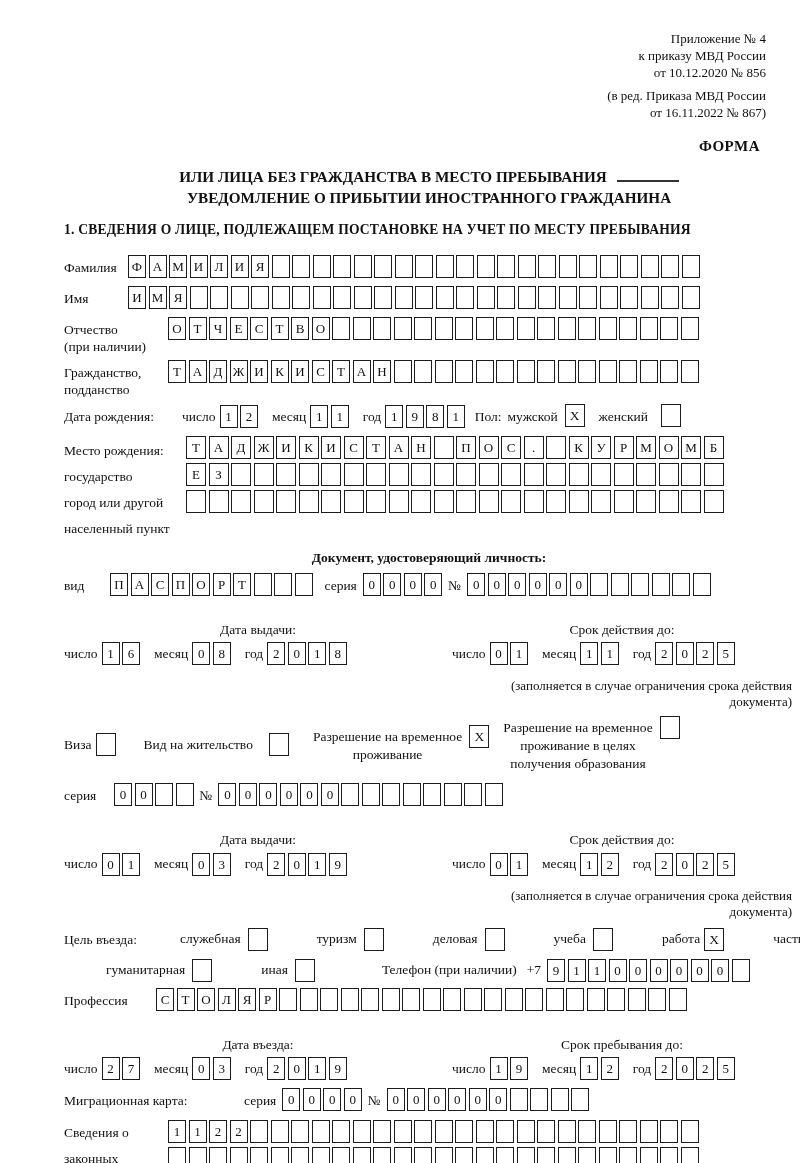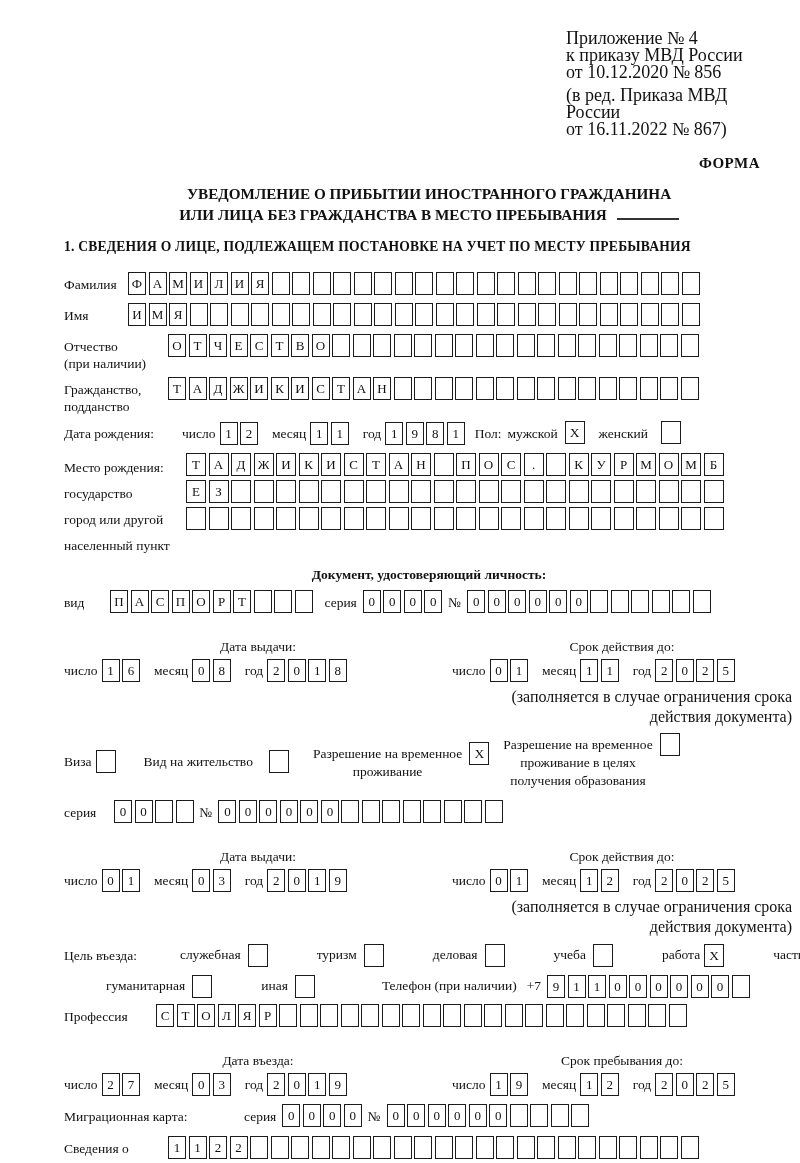--- a/index.html
+++ b/index.html
@@ -6,21 +6,21 @@
   html,body { margin:0; padding:0; }
   body {
     width:800px; height:1163px; overflow:hidden;
     background:#fff; color:#111;
     font-family:"Liberation Serif", "DejaVu Serif", serif;
     font-size:13.5px; line-height:1.25;
   }
   .page { padding:30px 6px 0 64px; }
 
   
-  .ref-block { width:200px; margin-left:auto; margin-right:28px; font-size:18px; }
+  .ref-block { width:200px; margin-left:auto; margin-right:28px; font-size:13px;text-align:right; }
   .ref-block div { line-height:17px; }
   .ref-block .ref-gap { margin-top:6px; }
   .form-label { text-align:right; margin:16px 34px 4px 0; font-weight:bold; font-size:15px; letter-spacing:.5px; }
 
   
   .title { text-align:center; font-weight:bold; font-size:15.2px; margin:10px 0 14px 0; line-height:21px; }
   .title-underline { display:inline-block; width:62px; border-bottom:2px solid #333; height:12px; margin-left:10px; }
   .section-heading { font-weight:bold; font-size:13.6px; margin:14px 0 16px 0; letter-spacing:.2px; }
 
   
@@ -51,21 +51,21 @@
 
   
   .dates-row { display:flex; margin-bottom:4px; }
   .dates-col { display:flex; flex-direction:column; }
   .dates-col.left  { width:388px; }
   .dates-col.right { width:340px; }
   .dates-head { text-align:center; line-height:19px; margin-bottom:2px;margin-top:16px; }
   .dategrp { display:flex; align-items:center; }
   .dategrp .dlbl { margin-right:4px; line-height:26px; }
   .dategrp .gap { width:14px; }
-  .small-note { font-size:16px; margin-top:3px; text-align:right; }
+  .small-note { font-size:13px; margin-top:11px; text-align:right; }
 
   
   .opts { display:flex; align-items:center; margin:6px 0 10px 0; }
   .opt { display:flex; align-items:flex-start; margin-right:14px; }
   .opt .opt-lines { text-align:center; line-height:18px; padding-top:3px; }
   .opt .cb { margin-top:0; }
 
   
   .purpose-row { display:flex; align-items:center; margin-bottom:6px; flex-wrap:nowrap;gap:37px; }
   .p-item { display:flex; align-items:center; margin-right:12px; white-space:nowrap; }
@@ -87,22 +87,22 @@
   <div class="ref-block">
     <div>Приложение № 4</div>
     <div>к приказу МВД России</div>
     <div>от 10.12.2020 № 856</div>
     <div class="ref-gap">(в ред. Приказа МВД России</div>
     <div>от 16.11.2022 № 867)</div>
   </div>
   <div class="form-label">ФОРМА</div>
 
   <div class="title">
+    <div><span>ИЛИ ЛИЦА БЕЗ ГРАЖДАНСТВА В МЕСТО ПРЕБЫВАНИЯ</span><span class="title-underline"></span></div>
     <div>УВЕДОМЛЕНИЕ О ПРИБЫТИИ ИНОСТРАННОГО ГРАЖДАНИНА</div>
-    <div><span>ИЛИ ЛИЦА БЕЗ ГРАЖДАНСТВА В МЕСТО ПРЕБЫВАНИЯ</span><span class="title-underline"></span></div>
   </div>
 
   <div class="section-heading">1. СВЕДЕНИЯ О ЛИЦЕ, ПОДЛЕЖАЩЕМ ПОСТАНОВКЕ НА УЧЕТ ПО МЕСТУ ПРЕБЫВАНИЯ</div>
 
   <div class="row">
     <span class="lbl w62">Фамилия</span>
     <span class="cells">
         <span class="cell">Ф</span>
         <span class="cell">А</span>
         <span class="cell">М</span>

